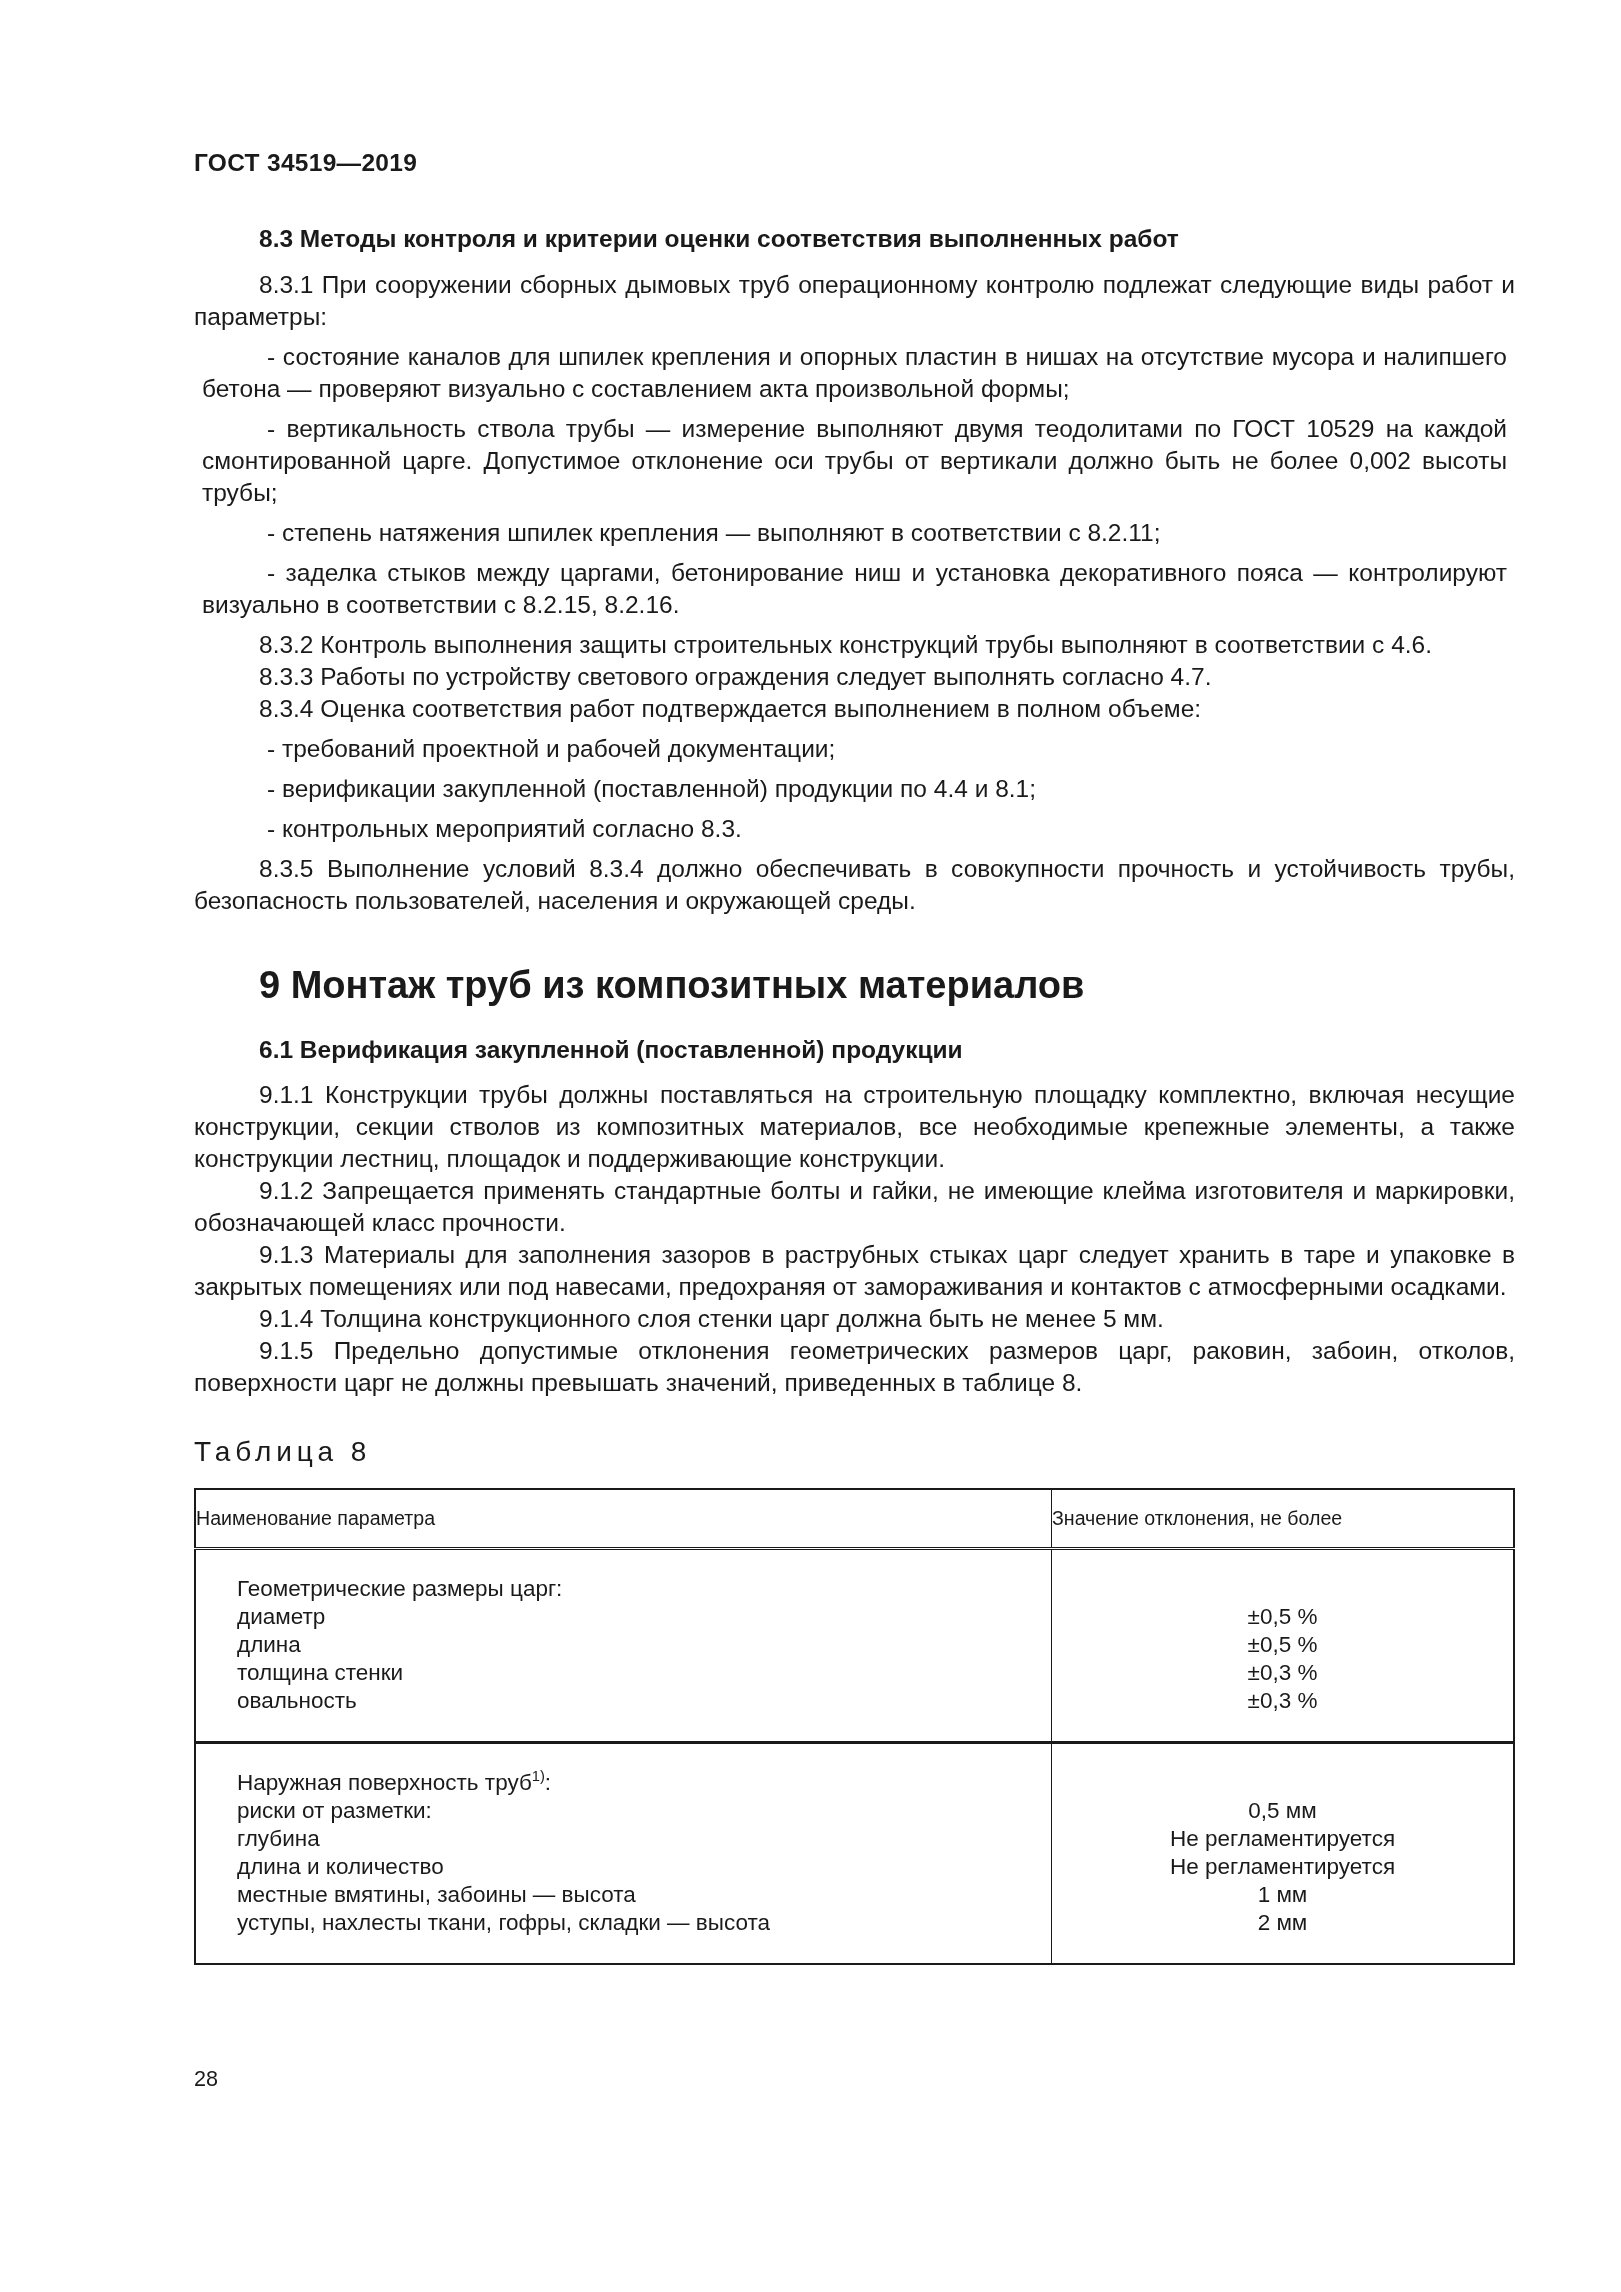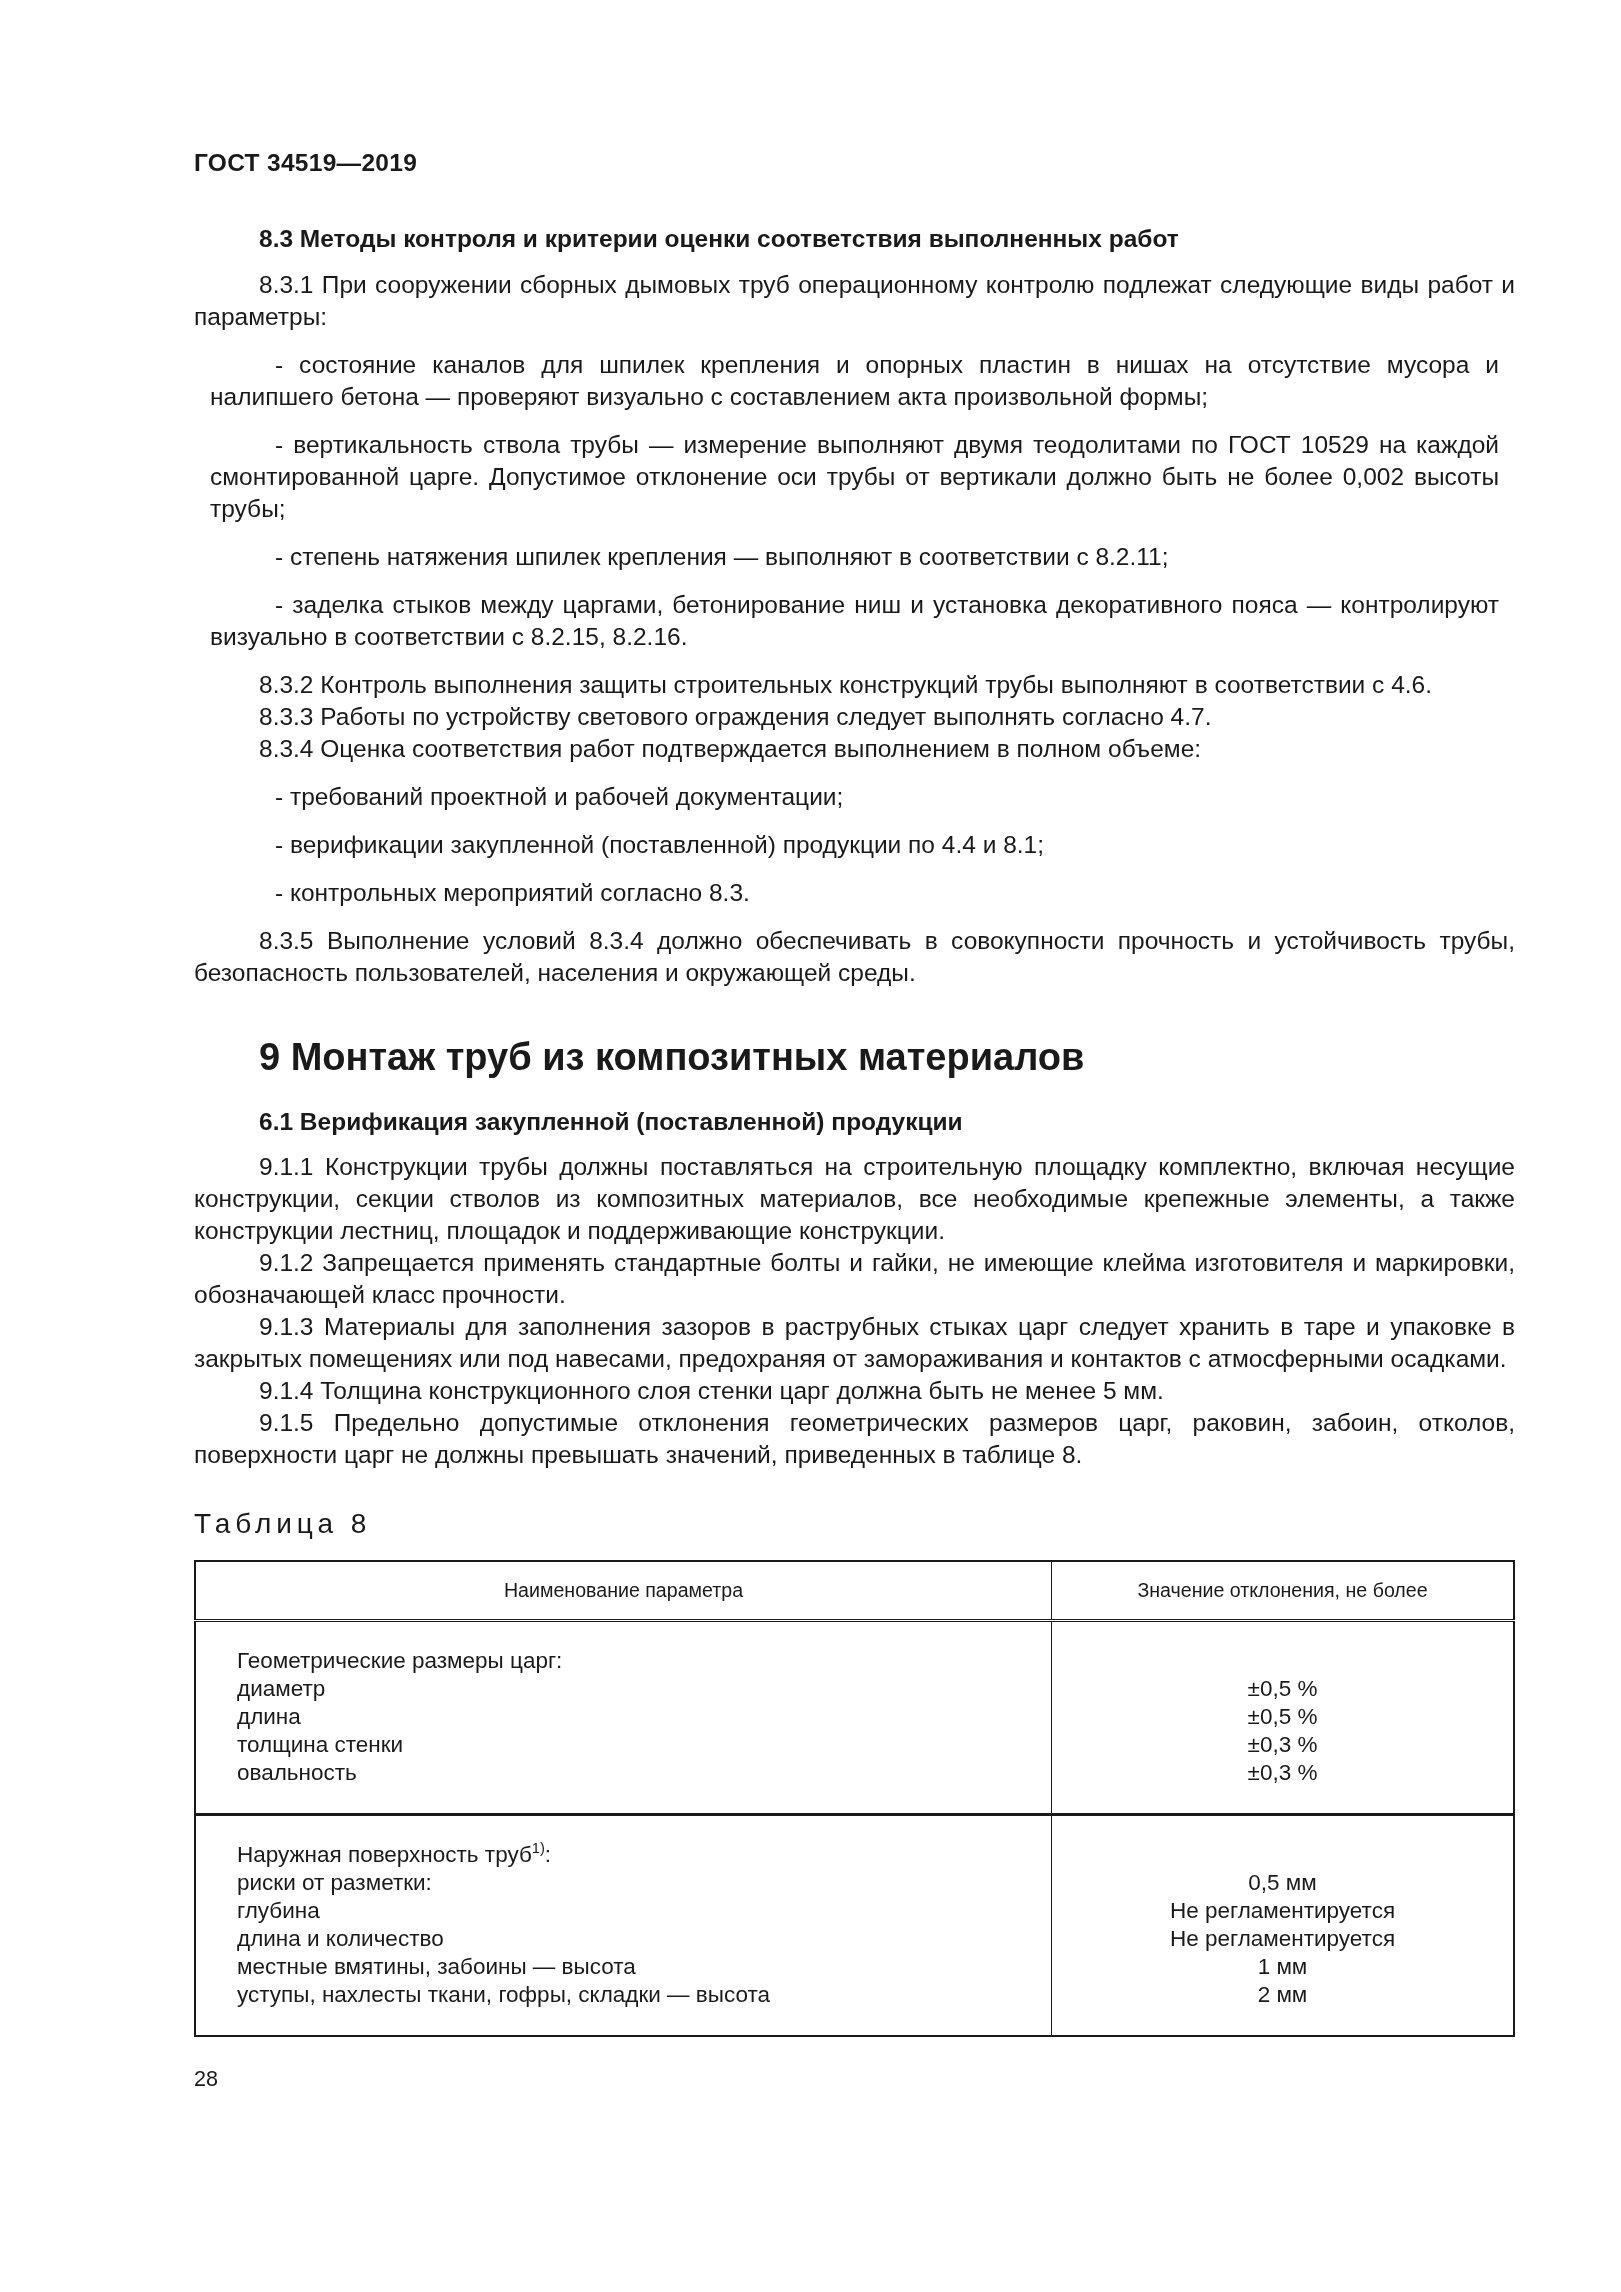--- a/index.html
+++ b/index.html
@@ -12,30 +12,30 @@
     position: absolute; left: 194px; top: 149px;
     font-size: 24.5px; font-weight: bold; letter-spacing: 0.3px;
   }
   .content {
     position: absolute; left: 194px; top: 223px; width: 1321px;
     font-size: 24.5px; line-height: 32px;
   }
   .h2 { font-weight: bold; padding-left: 65px; margin: 0 0 13.7px 0; }
   .h1 { font-weight: bold; font-size: 38px; padding-left: 65px; margin: 49px 0 29px 0; line-height: 39px; }
   .para { text-align: justify; text-indent: 65px; margin: 0; }
-  .bullet { text-indent: 65px; margin: 16px; text-align: justify; }
+  .bullet { text-indent: 65px; margin: 8px; text-align: justify; }
   .table-caption { margin-top: 37px; font-size: 28px; letter-spacing: 4.9px; }
   table.tbl {
     margin-top: 19.6px; width: 1321px; border-collapse: collapse;
     border: 2.9px solid #1a1a1a; font-size: 22.5px; line-height: 28px;
   }
   .tbl th {
     font-weight: normal; font-size: 19.6px; height: 57px;
     border-right: 1px solid #1a1a1a; border-bottom: 3.9px double #1a1a1a;
-    vertical-align: middle; text-align: center; padding: 0;
+    vertical-align: middle; text-align: left; padding: 0;
   }
   .tbl th:last-child { border-right: none; }
   .tbl td { vertical-align: top; border-right: 1px solid #1a1a1a; padding: 0; }
   .tbl td:last-child { border-right: none; text-align: center; }
   .tbl tr.group td { border-top: 3.9px solid #1a1a1a; }
   .tbl tr.group.first td { border-top: none; }
   .cell-inner { padding: 25.5px 0 25.5px 41px; }
   .val-inner { padding: 25.5px 0 25.5px 0; }
   .tbl .col1 { width: 855px; }
   .sup { font-size: 14.7px; vertical-align: 8.8px; line-height: 0; }

